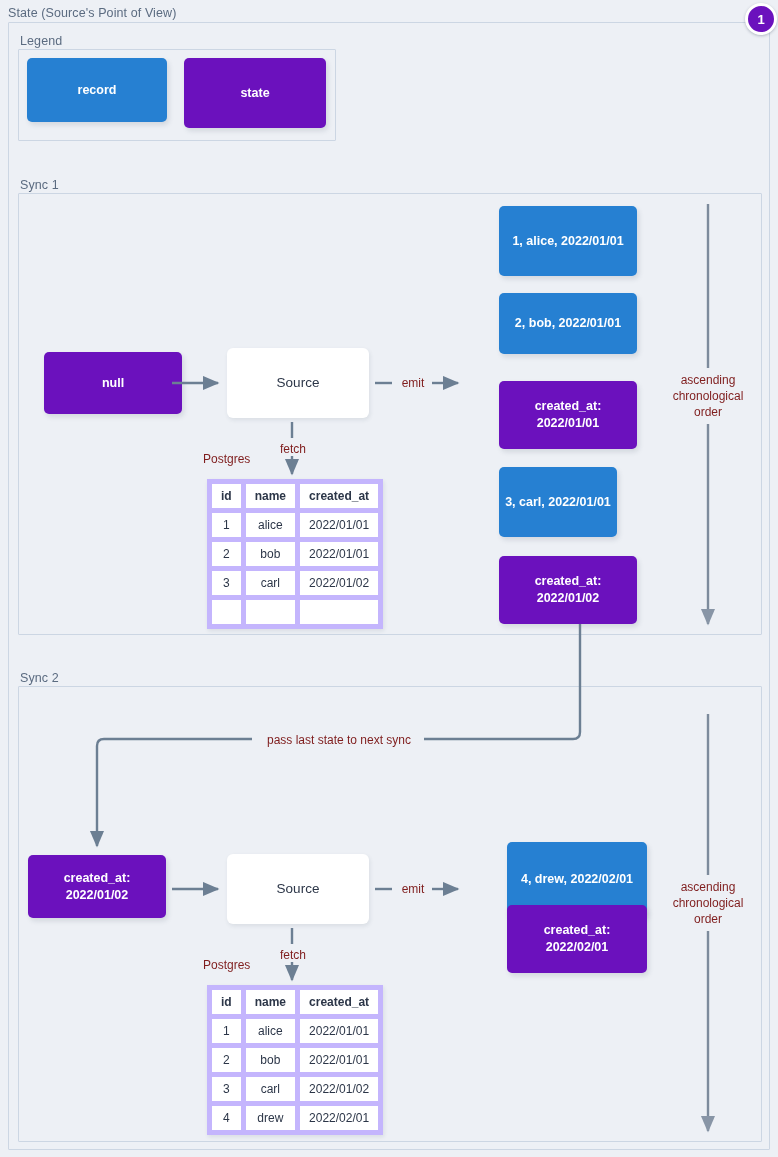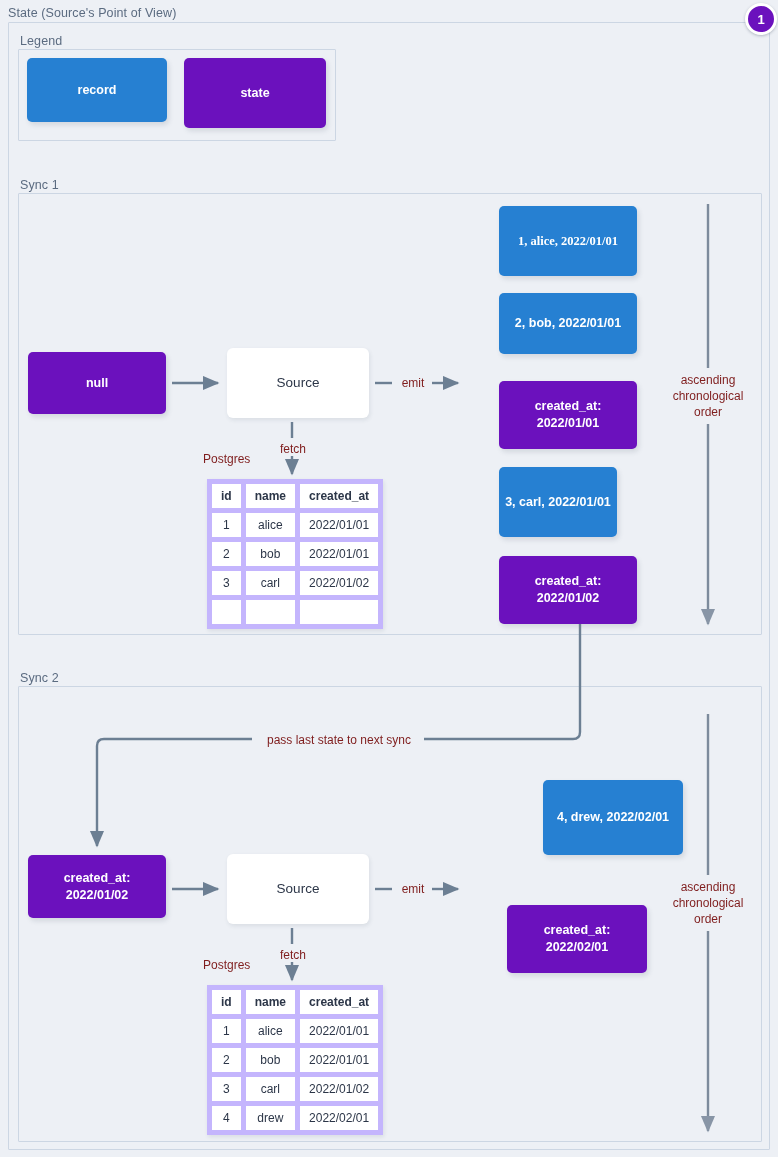--- a/index.html
+++ b/index.html
@@ -114,21 +114,21 @@
 
   <div class="group-label" style="left:20px; top:34px;">Legend</div>
   <div class="group-box" style="left:18px; top:49px; width:318px; height:92px;"></div>
 
   <div class="node record" style="left:27px; top:58px; width:140px; height:64px;">record</div>
   <div class="node state" style="left:184px; top:58px; width:142px; height:70px;">state</div>
 
   <div class="group-label" style="left:20px; top:178px;">Sync 1</div>
   <div class="group-box" style="left:18px; top:193px; width:744px; height:442px;"></div>
 
-  <div class="node state" style="left:28px; top:352px; width:138px; height:62px;">null</div>
+  <div class="node state" style="left:44px; top:352px; width:138px; height:62px;">null</div>
 
   <div class="node plain" style="left:227px; top:348px; width:142px; height:70px;">Source</div>
 
   <div class="txt" style="left:203px; top:451px; width:62px; text-align:left;">Postgres</div>
   <div class="txt" style="left:272px; top:441px; width:42px;">fetch</div>
 
   <div class="txt" style="left:393px; top:375px; width:40px;">emit</div>
 
   <table class="pg" style="left:207px; top:479px;">
     <thead>
@@ -155,21 +155,21 @@
         <td>2022/01/02</td>
       </tr>
       <tr>
         <td></td>
         <td></td>
         <td></td>
       </tr>
     </tbody>
   </table>
 
-  <div class="node record" style="left:499px; top:206px; width:138px; height:70px;font-family:Liberation Serif, serif;">1, alice, 2022/01/01</div>
+  <div class="node record" style="left:499px; top:206px; width:138px; height:70px;">1, alice, 2022/01/01</div>
   <div class="node record" style="left:499px; top:293px; width:138px; height:61px;">2, bob, 2022/01/01</div>
   <div class="node state" style="left:499px; top:381px; width:138px; height:68px;">created_at:
 2022/01/01</div>
   <div class="node record" style="left:499px; top:467px; width:118px; height:70px;">3, carl, 2022/01/01</div>
   <div class="node state" style="left:499px; top:556px; width:138px; height:68px;">created_at:
 2022/01/02</div>
 
   <div class="txt" style="left:656px; top:372px; width:104px;">ascending
 chronological
 order</div>
@@ -213,21 +213,21 @@
         <td>2022/01/02</td>
       </tr>
       <tr>
         <td>4</td>
         <td>drew</td>
         <td>2022/02/01</td>
       </tr>
     </tbody>
   </table>
 
-  <div class="node record" style="left:507px; top:780px; width:140px; height:75px;margin-left:36px;">4, drew, 2022/02/01</div>
+  <div class="node record" style="left:507px; top:842px; width:140px; height:75px;">4, drew, 2022/02/01</div>
   <div class="node state" style="left:507px; top:905px; width:140px; height:68px;">created_at:
 2022/02/01</div>
 
   <div class="txt" style="left:656px; top:879px; width:104px;">ascending
 chronological
 order</div>
 
   <svg class="edge">
     <defs>
       <marker id="ah" markerWidth="8" markerHeight="8" refX="6.4" refY="3" orient="auto">

